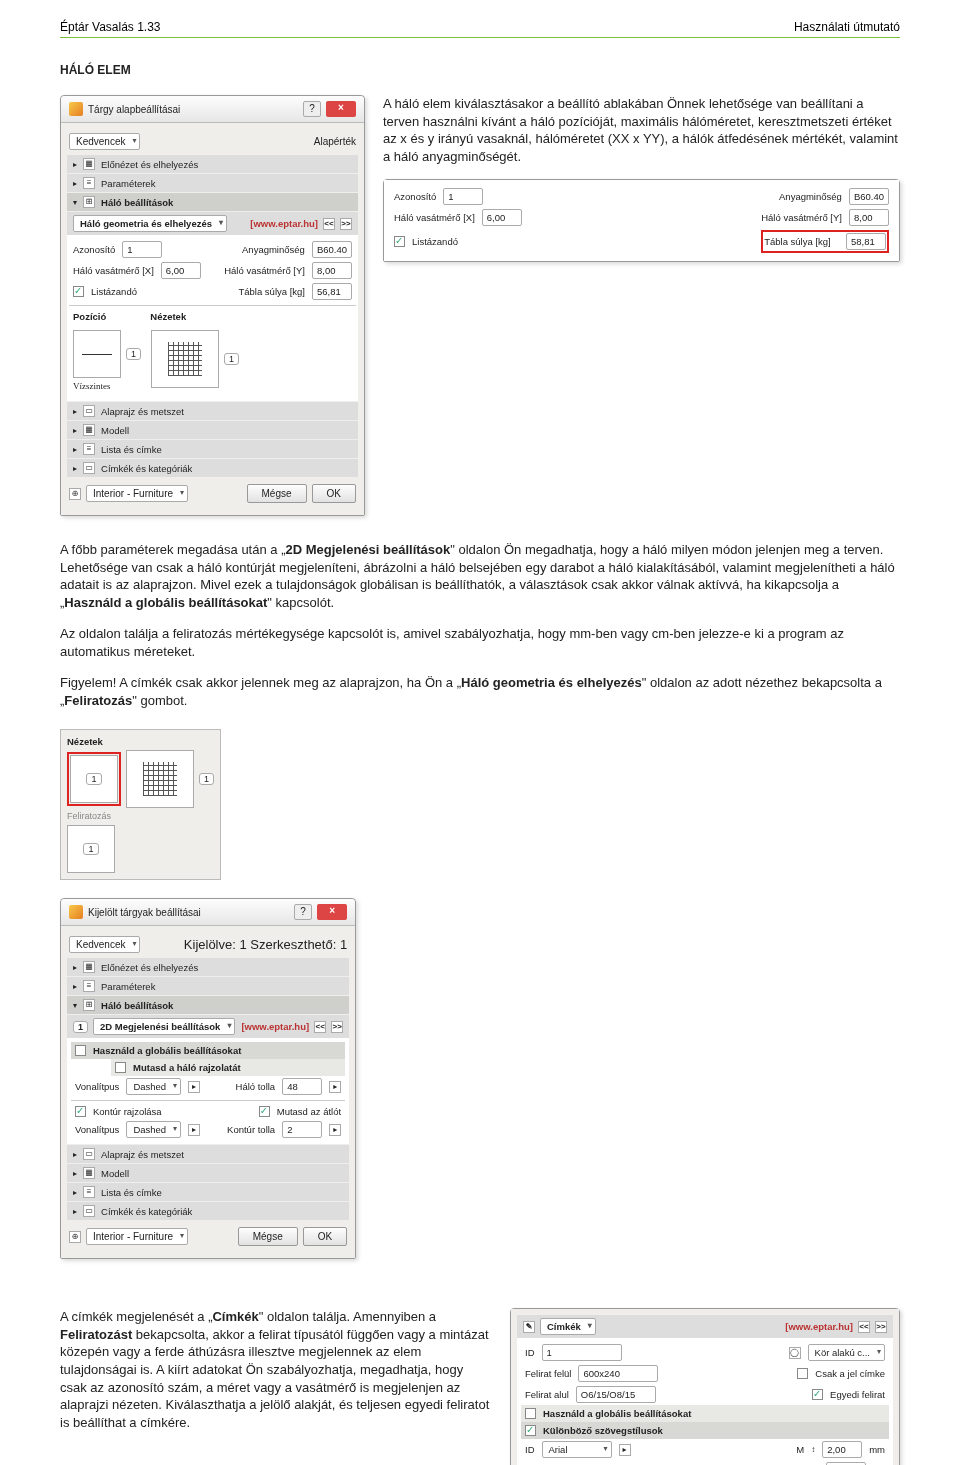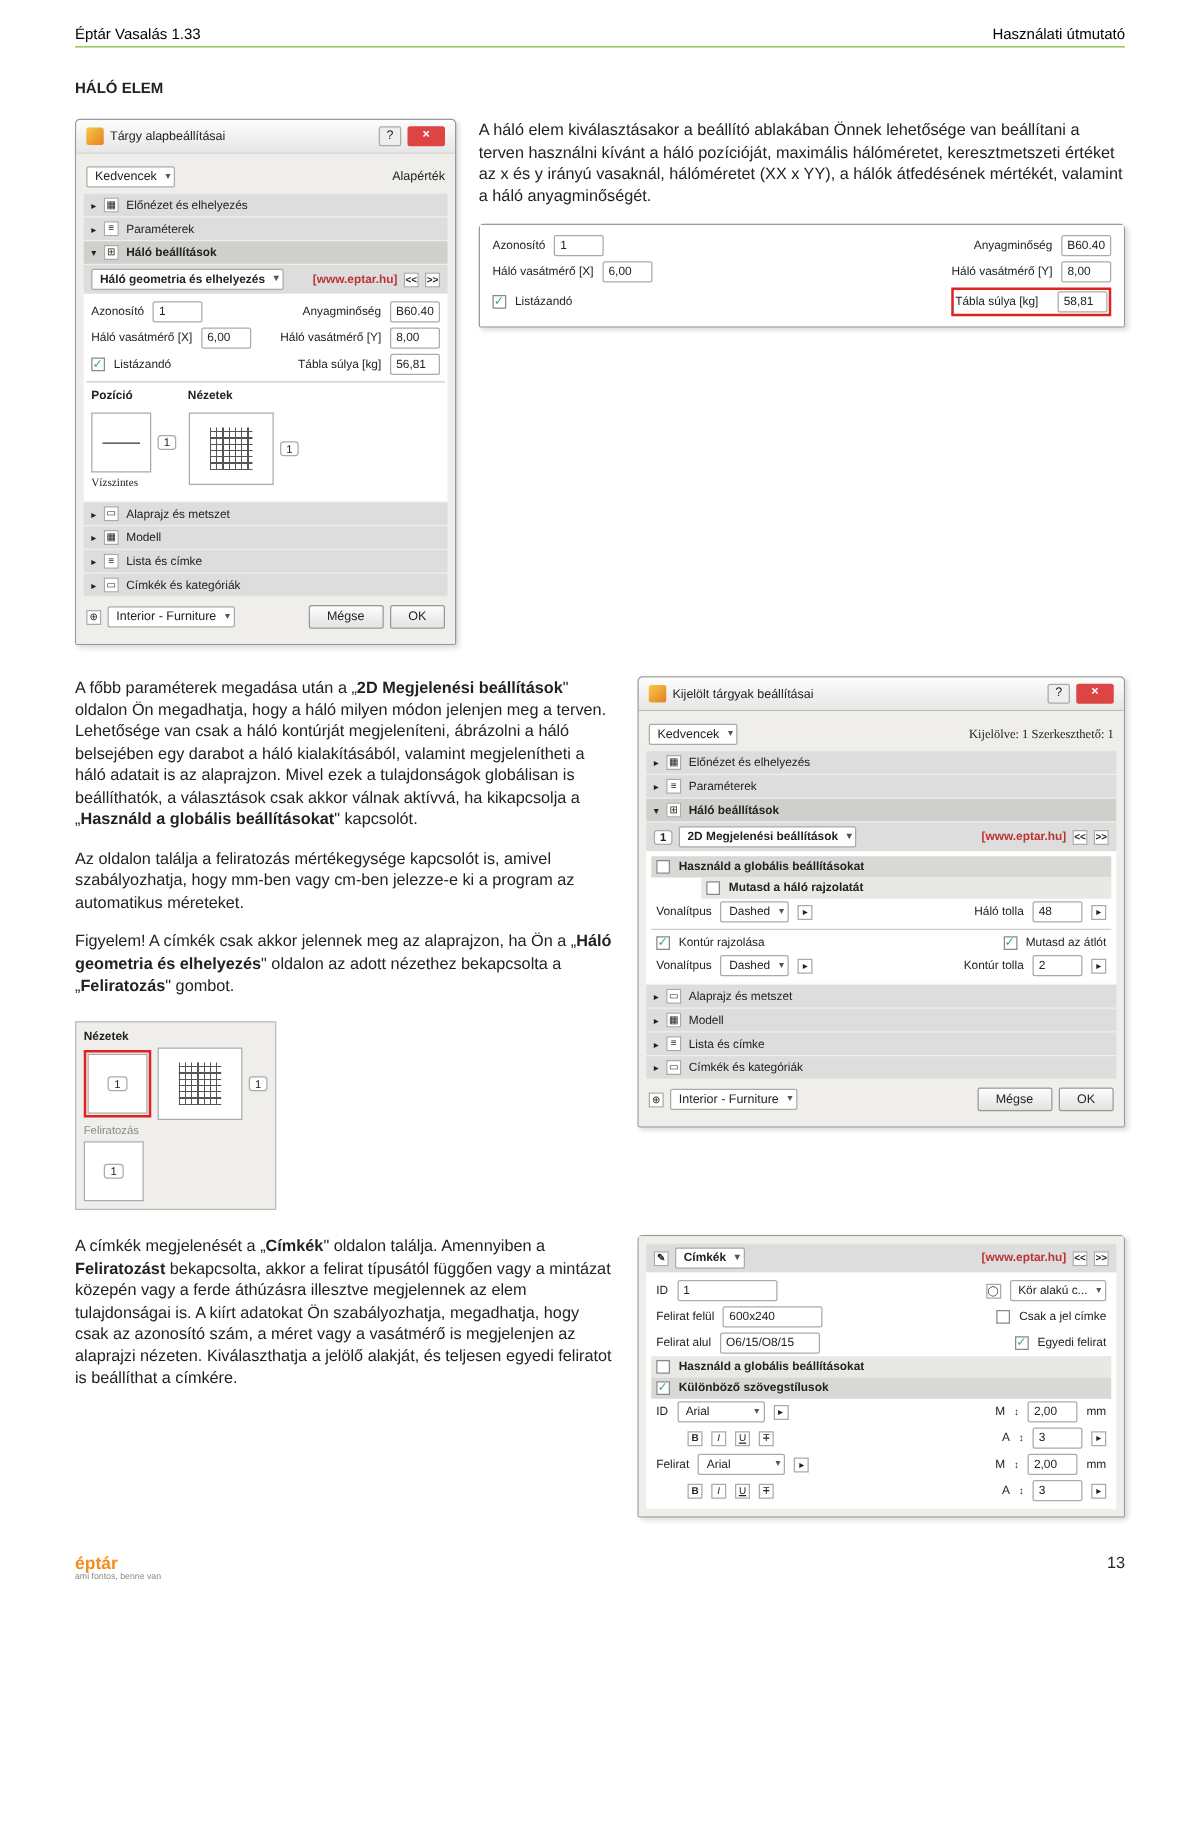--- a/index.html
+++ b/index.html
@@ -4,21 +4,21 @@
 <style>
   * { box-sizing: border-box; margin: 0; padding: 0; }
   body { font-family: Arial, Helvetica, sans-serif; font-size: 13px; color: #222; width: 960px; margin: 0 auto; background: #fff; padding: 20px 60px 20px 60px; }
   .header-line { display:flex; justify-content:space-between; font-size:12px; color:#000000; margin-bottom:3px;}
   .green-rule { border:0; border-top:1px solid #7bbf3a; margin-bottom:25px; }
   h2 { font-size:12px; margin-bottom:18px; font-weight:bold; }
   p { margin-bottom:14px; line-height:1.35; }
   .row1 { display:flex; gap:18px; align-items:flex-start; }
   .row1 .left { flex:0 0 305px; }
   .row1 .right { flex:1; }
-  .row2 { display:flex; gap:18px; align-items:flex-start; margin-top:25px; }
+  .row2 { display:flex; gap:18px; align-items:flex-start; margin-top:25px;flex-direction:column; }
   .row2 .left { flex:1; }
   .row2 .right { flex:0 0 390px; }
   .row3 { display:flex; gap:18px; align-items:flex-start; margin-top:20px; }
   .row3 .left { flex:1; }
   .row3 .right { flex:0 0 390px; }
 
   .dlg { border:1px solid #999; border-radius:4px 4px 2px 2px; font-size:10px; background:#f3f3f0; box-shadow:2px 2px 4px rgba(0,0,0,.15); }
   .dlg-title { background:linear-gradient(#fdfdfd,#e6e6e6); border-bottom:1px solid #bbb; padding:5px 8px; display:flex; align-items:center; justify-content:space-between; border-radius:4px 4px 0 0; }
   .dlg-title .t { display:flex; align-items:center; gap:5px; }
   .dlg-title .icon { width:14px; height:14px; background:linear-gradient(135deg,#f7c948,#e67e22); border-radius:2px; }
@@ -258,21 +258,21 @@
           </div>
         <div class="row-flex">
             <span class="help">?</span>
             <span class="close">×</span>
           </div>
       </div>
       <div class="dlg-body">
         <div class="row-flex" style="padding:4px 2px;">
           <span class="sel">Kedvencek</span>
           <span class="col-grow"></span>
-          <span style="font-size:10px;font-family:Liberation Serif, serif;">Kijelölve: 1 Szerkeszthető: 1</span>
+          <span style="font-size:13px;">Kijelölve: 1 Szerkeszthető: 1</span>
         </div>
         <div class="panel-row">
             <span class="tri">▸</span>
             <span class="arrow-icon">▦</span>
             <span>Előnézet és elhelyezés</span>
           </div>
         <div class="panel-row">
             <span class="tri">▸</span>
             <span class="arrow-icon">≡</span>
             <span>Paraméterek</span>

